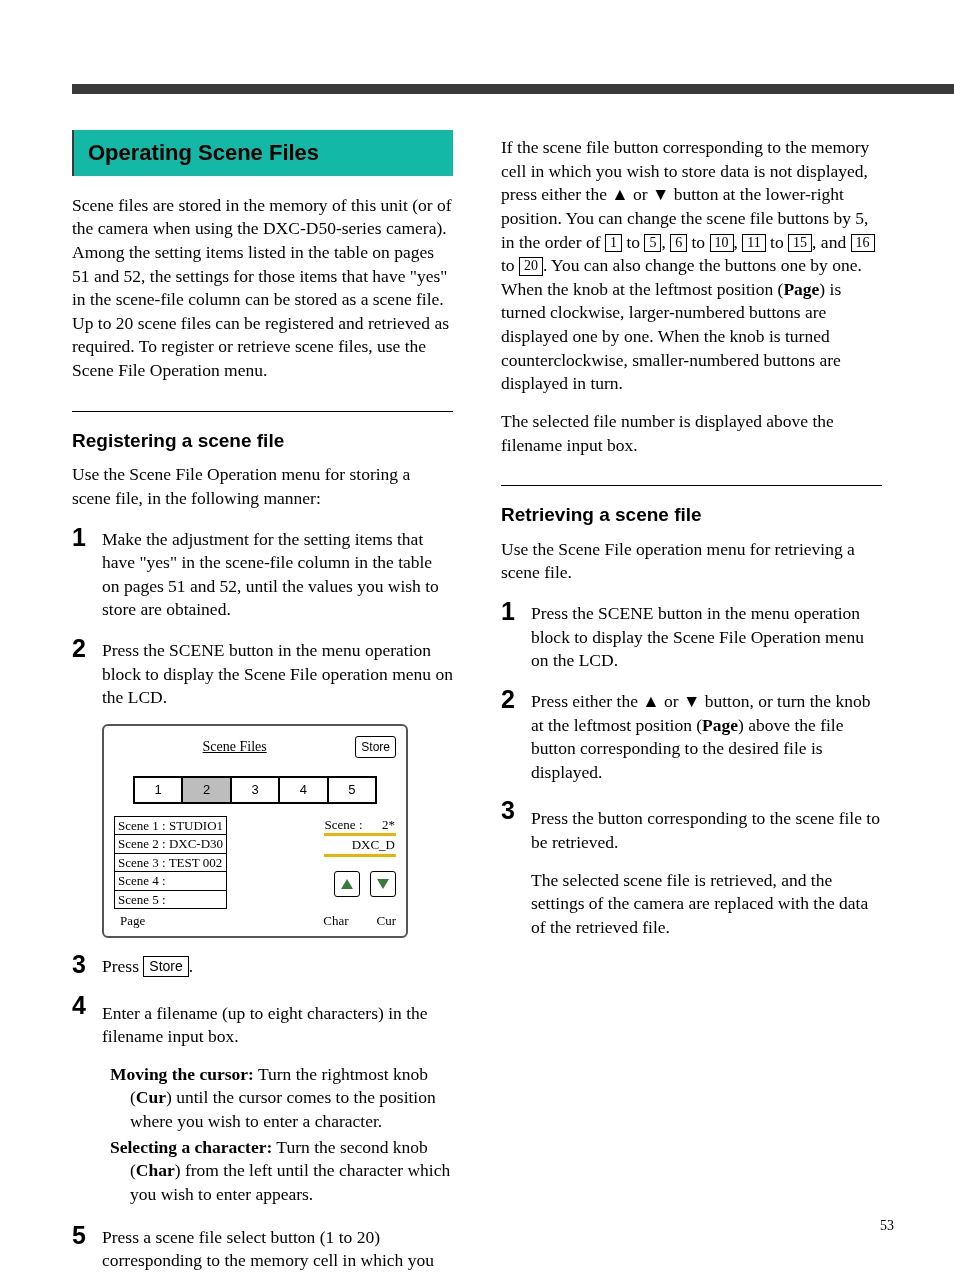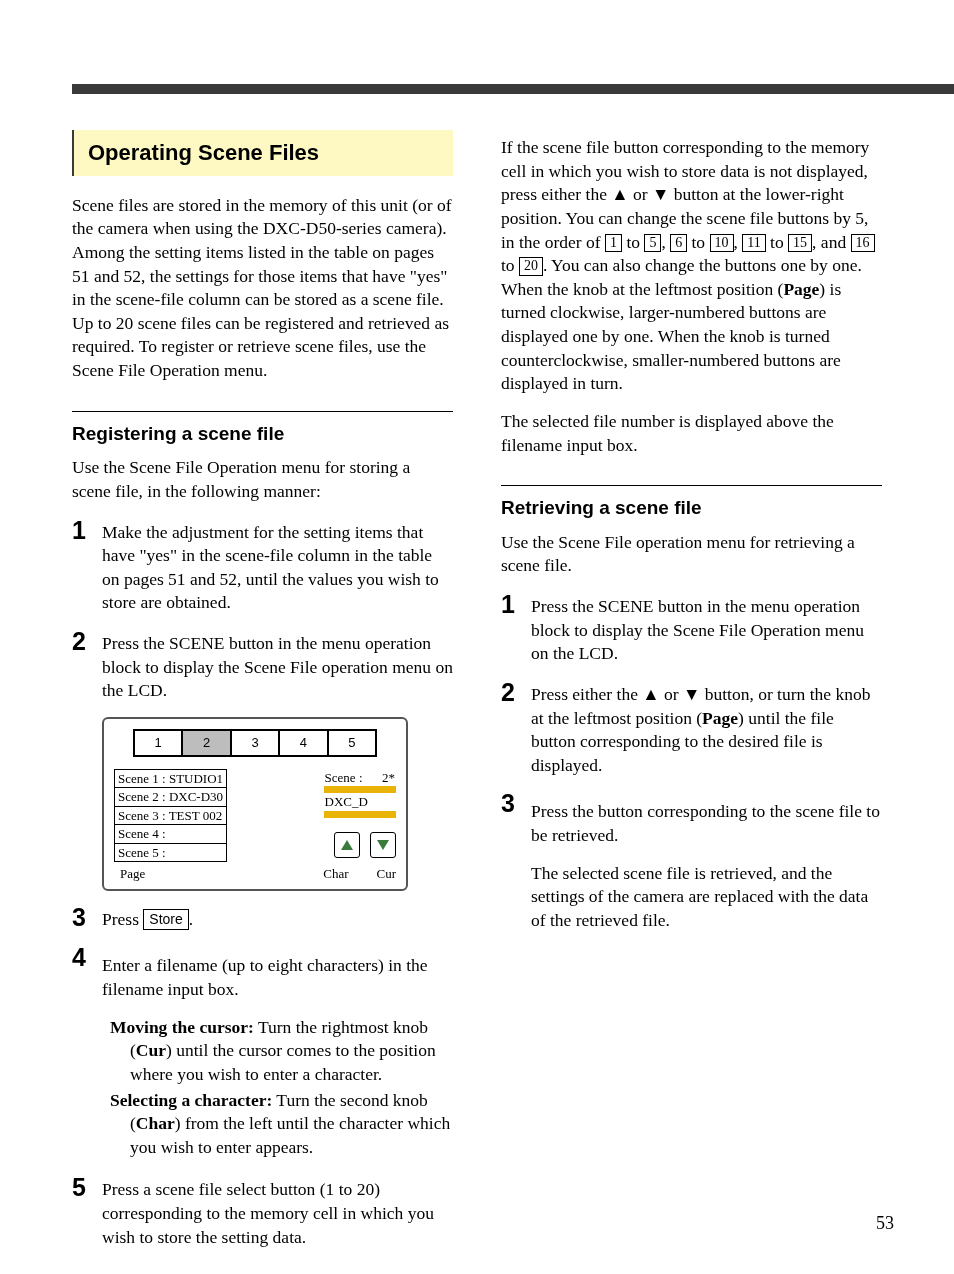--- a/index.html
+++ b/index.html
@@ -1,51 +1,51 @@
 <!DOCTYPE html>
 <html><head>
 <meta charset="utf-8">
 <style>
   html,body{margin:0;padding:0;background:#fff;}
   .page{width:954px;height:1274px;position:relative;font-family:"Times New Roman",Times,serif;color:#000;}
   .top-bar{position:absolute;left:72px;right:0;top:84px;height:10px;background:#3a3a3a;}
   .content{position:absolute;left:72px;top:130px;width:810px;display:flex;gap:48px;}
   .col{width:381px;font-size:17.5px;line-height:1.35;}
-  .section-title{background:#fef9c3;border-left:2px solid #3a3a3a;padding:8px 10px 8px 14px;font-family:Helvetica,Arial,sans-serif;font-weight:700;font-size:22px;margin-bottom:18px;}
-  .subhead{font-family:Helvetica,Arial,sans-serif;font-weight:700;font-size:19px;border-top:1.5px solid #000;padding-top:9px;margin-top:28px;margin-bottom:10px;}
+  .section-title{background:#14b8a6;border-left:2px solid #3a3a3a;padding:8px 10px 8px 14px;font-family:Helvetica,Arial,sans-serif;font-weight:700;font-size:22px;margin-bottom:18px;}
+  .subhead{font-family:Helvetica,Arial,sans-serif;font-weight:700;font-size:19px;border-top:1.5px solid #000;padding-top:16px;margin-top:28px;margin-bottom:10px;}
   p{margin:6px 0 14px 0;}
   .steps{list-style:none;padding:0;margin:0;}
   .steps>li{display:flex;margin-bottom:14px;}
   .num{font-family:Helvetica,Arial,sans-serif;font-weight:700;font-size:25px;line-height:1;min-width:30px;}
   .bd{flex:1;padding-top:3px;}
   .inline-box{display:inline-block;border:1px solid #000;padding:0 4px;font-size:14px;line-height:1.2;vertical-align:1px;}
   .panel{border:2px solid #555;border-radius:6px;width:282px;margin:8px 0 14px 30px;padding:10px 10px 6px 10px;font-family:Helvetica,Arial,sans-serif;font-size:13px;}
   .panel .hdr{display:flex;align-items:center;margin-bottom:18px;}
   .panel .hdr .ttl{flex:1;text-align:center;text-decoration:underline;font-family:"Times New Roman",serif;font-size:14px;}
   .panel .hdr .store{border:1.5px solid #000;border-radius:3px;padding:2px 5px;font-size:12px;}
   .panel .tabs{display:flex;border:2px solid #000;width:240px;margin:0 auto 12px auto;}
   .panel .tabs div{flex:1;text-align:center;border-right:2px solid #000;padding:3px 0;}
   .panel .tabs div:last-child{border-right:none;}
   .panel .tabs .act{background:#bdbdbd;}
   .panel .mid{display:flex;}
   .sc-list{font-family:"Times New Roman",serif;font-size:13px;}
   .sc-list div{border:1px solid #000;padding:0 3px;margin-bottom:-1px;}
   .right-mid{margin-left:auto;font-family:"Times New Roman",serif;font-size:13px;text-align:left;}
-  .right-mid .lbl-row{border-bottom:7px solid #eab308;padding:0 1px;white-space:nowrap;}
+  .right-mid .lbl-row{border-bottom:3px solid #eab308;padding:0 1px;white-space:nowrap;text-align:right;}
   .arrows{display:flex;gap:10px;margin-top:14px;justify-content:flex-end;}
   .arrows .ab{border:1.5px solid #000;border-radius:3px;width:24px;height:24px;display:flex;align-items:center;justify-content:center;}
   .tri-up{width:0;height:0;border-left:6px solid transparent;border-right:6px solid transparent;border-bottom:10px solid #3a7a3a;}
   .tri-dn{width:0;height:0;border-left:6px solid transparent;border-right:6px solid transparent;border-top:10px solid #3a7a3a;}
   .panel .ftr{display:flex;margin-top:4px;font-family:"Times New Roman",serif;font-size:13px;}
   .panel .ftr div:nth-child(1){margin-left:6px;}
   .panel .ftr div:nth-child(2){margin-left:auto;margin-right:28px;}
   .indent-note{margin-left:8px;}
   .indent-note .hang{padding-left:20px;text-indent:-20px;margin-bottom:2px;}
   .store-inline{display:inline-block;border:1px solid #000;padding:0 5px;font-family:Helvetica,Arial,sans-serif;font-size:14px;vertical-align:1px;}
-  .pg{position:absolute;right:60px;bottom:40px;font-family:"Times New Roman",serif;font-size:18px;}
+  .pg{position:absolute;right:60px;bottom:40px;font-family:"Times New Roman",serif;font-size:14px;}
   .arrow-char{font-family:Arial,sans-serif;}
   .bold{font-weight:700;}
 </style>
 </head>
 <body>
 
 <div class="page">
   <div class="top-bar"></div>
 
   <div class="content">
@@ -62,20 +62,24 @@
           <div class="num">1</div>
           <div class="bd">Make the adjustment for the setting items that have "yes" in the scene-file column in the table on pages 51 and 52, until the values you wish to store are obtained.</div>
         </li>
         <li>
           <div class="num">2</div>
           <div class="bd">Press the SCENE button in the menu operation block to display the Scene File operation menu on the LCD.</div>
         </li>
       </ol>
 
       <div class="panel">
+        <div class="hdr">
+          <div class="ttl">Scene Files</div>
+          <div class="store">Store</div>
+        </div>
         <div class="tabs">
           <div>1</div>
           <div class="act">2</div>
           <div>3</div>
           <div>4</div>
           <div>5</div>
         </div>
         <div class="mid">
           <div class="sc-list">
             <div>Scene 1 : STUDIO1</div>
@@ -140,21 +144,21 @@
       <p>Use the Scene File operation menu for retrieving a scene file.</p>
 
       <ol class="steps">
         <li>
           <div class="num">1</div>
           <div class="bd">Press the SCENE button in the menu operation block to display the Scene File Operation menu on the LCD.</div>
         </li>
         <li>
           <div class="num">2</div>
           <div class="bd">
-            <span>Press either the </span><span class="arrow-char">▲</span><span> or </span><span class="arrow-char">▼</span><span> button, or turn the knob at the leftmost position (</span><span class="bold">Page</span><span>) until the file button corresponding to the desired file is displayed.</span>
+            <span>Press either the </span><span class="arrow-char">▲</span><span> or </span><span class="arrow-char">▼</span><span> button, or turn the knob at the leftmost position (</span><span class="bold">Page</span><span>) above the file button corresponding to the desired file is displayed.</span>
           </div>
         </li>
         <li>
           <div class="num">3</div>
           <div class="bd">
             <p>Press the button corresponding to the scene file to be retrieved.</p>
             <p>The selected scene file is retrieved, and the settings of the camera are replaced with the data of the retrieved file.</p>
           </div>
         </li>
       </ol>

